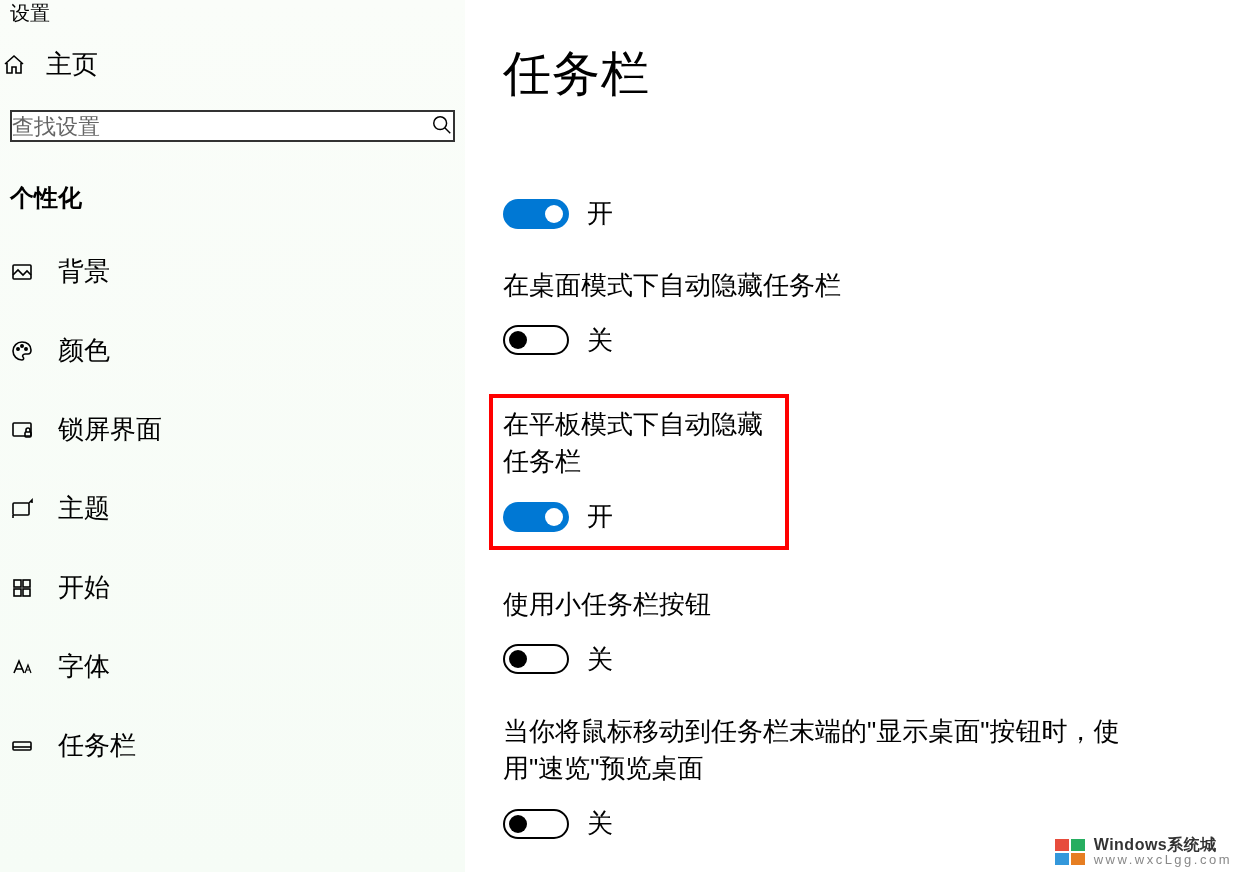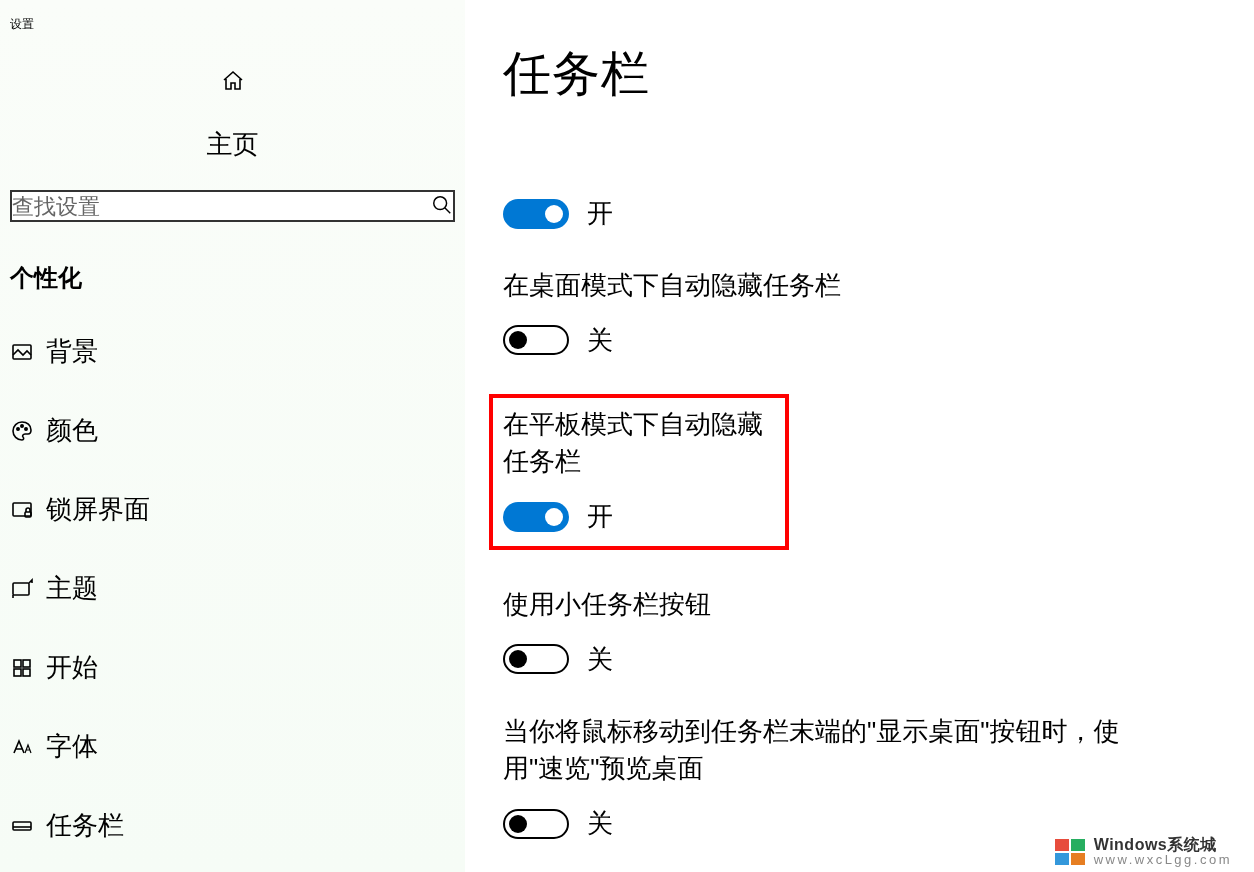--- a/index.html
+++ b/index.html
@@ -1,32 +1,32 @@
 <!DOCTYPE html>
 <html><head>
 <meta charset="utf-8">
 <style>
   * { box-sizing: border-box; margin: 0; padding: 0; }
   html, body { width: 1254px; height: 872px; font-family: "Segoe UI", "Microsoft YaHei", sans-serif; background: #fff; color: #000; overflow: hidden; }
   .app { display: flex; width: 100%; height: 100%; }
 
   
   .sidebar { width: 465px; height: 100%; background: linear-gradient(180deg, #fafdf9 0%, #f6fcf6 100%); padding-top: 0; position: relative; }
-  .app-title { font-size: 12px; font-weight: 400; padding: 16px 10px; }
-  .home-row { display: flex; align-items: center; gap: 34px; padding: 20px 10px 28px 10px; cursor: pointer; flex-direction: column; }
+  .app-title { font-size: 20px; font-weight: 400; padding: 0 10px; }
+  .home-row { display: flex; align-items: center; gap: 20px; padding: 20px 10px 28px 2px; cursor: pointer; }
   .home-row .icon { width: 24px; height: 24px; display:flex; align-items:center; justify-content:center; }
   .home-row .label { font-size: 26px; }
   .search-wrap { margin: 0 10px; }
   .search-box { width: 100%; height: 32px; border: 2px solid #333; background: #fff; display: flex; align-items: flex-end; padding: 0 0; }
   .search-input { flex: 1; border: none; outline: none; font-size: 22px; color: #333; background: transparent; }
   .search-input::placeholder { color: #666; }
   .search-icon { width: 22px; height: 22px; }
   .section-title { font-size: 24px; font-weight: 700; padding: 40px 10px 18px 10px; }
   .nav-list { list-style: none; }
-  .nav-item { display: flex; align-items: center; gap: 12px; padding: 22px 10px; cursor: pointer; }
+  .nav-item { display: flex; align-items: center; gap: 24px; padding: 22px 10px; cursor: pointer; }
   .nav-item .icon { width: 24px; height: 24px; display:flex; align-items:center; justify-content:center; }
   .nav-item .label { font-size: 26px; }
 
   
   .main { flex: 1; padding: 42px 38px; overflow: hidden; position: relative; }
   .page-title { font-size: 48px; font-weight: 400; margin-bottom: 90px; letter-spacing: 1px; }
   .setting { margin-bottom: 36px; }
   .setting.highlight { border: 4px solid #ff0000; padding: 8px 10px 12px 10px; margin-left: -14px; margin-right: 40px; width: 300px; }
   .setting-label { font-size: 26px; margin-bottom: 18px; line-height: 1.45; max-width: 650px; }
   .toggle-row { display: flex; align-items: center; gap: 18px; }

